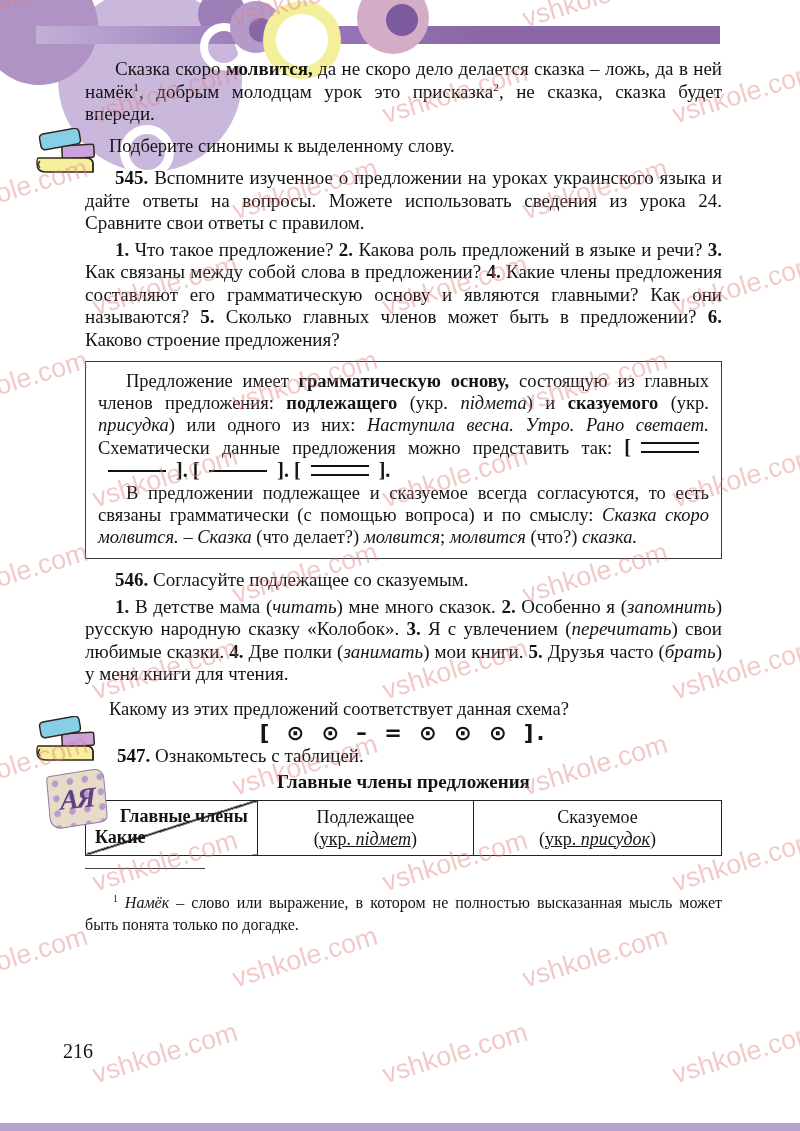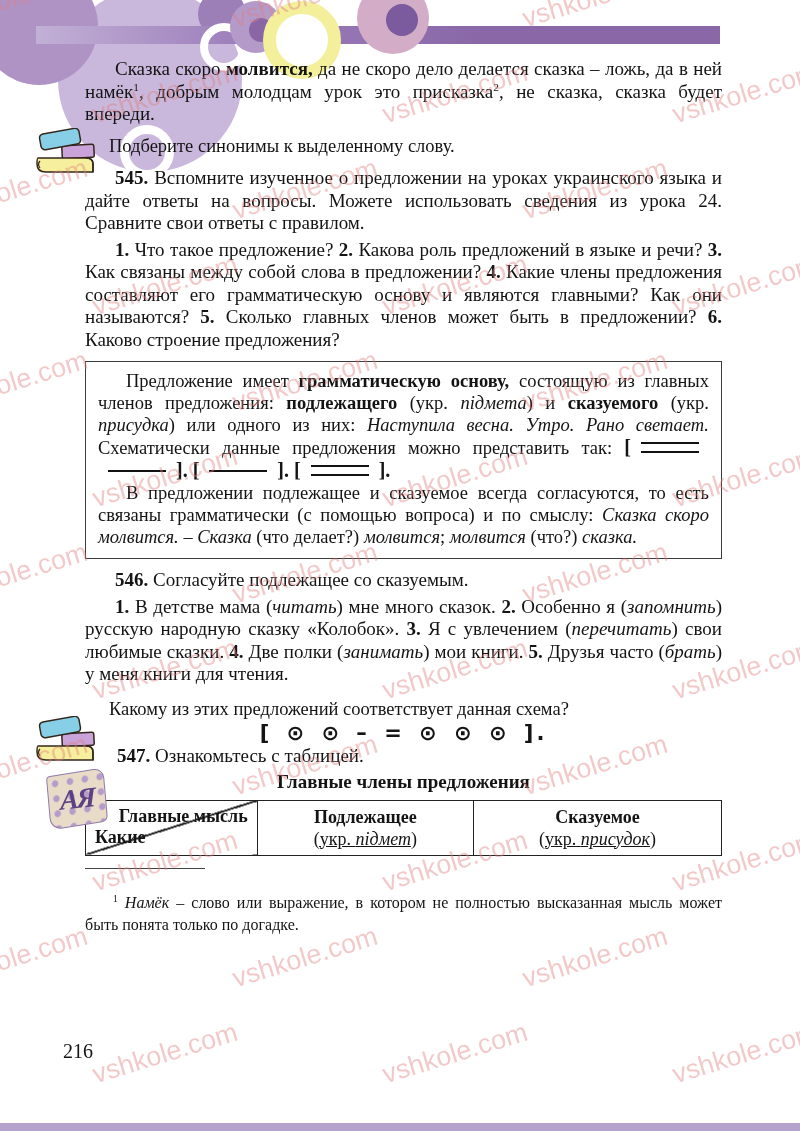--- a/index.html
+++ b/index.html
@@ -47,21 +47,21 @@
 
   
   table.gtable{width:100%;border-collapse:collapse;margin-top:6px;font-size:18px;line-height:22px;}
   table.gtable td{border:1.6px solid #222;padding:5px 9px;vertical-align:top;}
   td.corner{width:27%;padding:2px 6px;font-weight:bold;
             background:linear-gradient(to bottom right,transparent calc(50% - 1px),
                        #222 calc(50% - 1px),#222 calc(50% + 1px),transparent calc(50% + 1px));}
   td.corner .ctop{display:block;text-align:right;line-height:21px;}
   td.corner .cbot{display:block;text-align:left;line-height:21px;}
   td.hc{text-align:center;}
-  td.hc .hname{display:block;font-weight:bold;}
+  td.hc .hname{display:block;font-weight:normal;}
   td.hc .hsub{display:block;text-decoration:underline;}
   td.c2{width:34%;}
   td.c3{width:39%;}
   td.rowlabel{font-weight:bold;}
 
   
   .fn-rule{margin-top:12px;width:120px;height:0;border-top:1.6px solid #444;}
   .footnote{margin-top:23px;font-size:16px;line-height:22px;text-indent:28px;}
 
   #page-number{position:absolute;left:63px;top:1040px;font-size:20px;z-index:10;}
@@ -148,21 +148,21 @@
     <p class="schema2">[ ⊙ ⊙ – = ⊙ ⊙ ⊙ ].</p>
 
     <p class="ex547-line"><span class="b">547.</span><span> Ознакомьтесь с таблицей.</span></p>
 
     <p class="table-title">Главные члены предложения</p>
 
     <table class="gtable">
       <tbody>
         <tr>
           <td class="corner">
-            <span class="ctop">Главные мысль</span>
+            <span class="ctop">Главные члены</span>
             <span class="cbot">Какие</span>
           </td>
           <td class="hc c2">
             <span class="hname">Подлежащее</span>
             <span class="hsub"><span>(укр. </span><span class="i">підмет</span><span>)</span></span>
           </td>
           <td class="hc c3">
             <span class="hname">Сказуемое</span>
             <span class="hsub"><span>(укр. </span><span class="i">присудок</span><span>)</span></span>
           </td>

